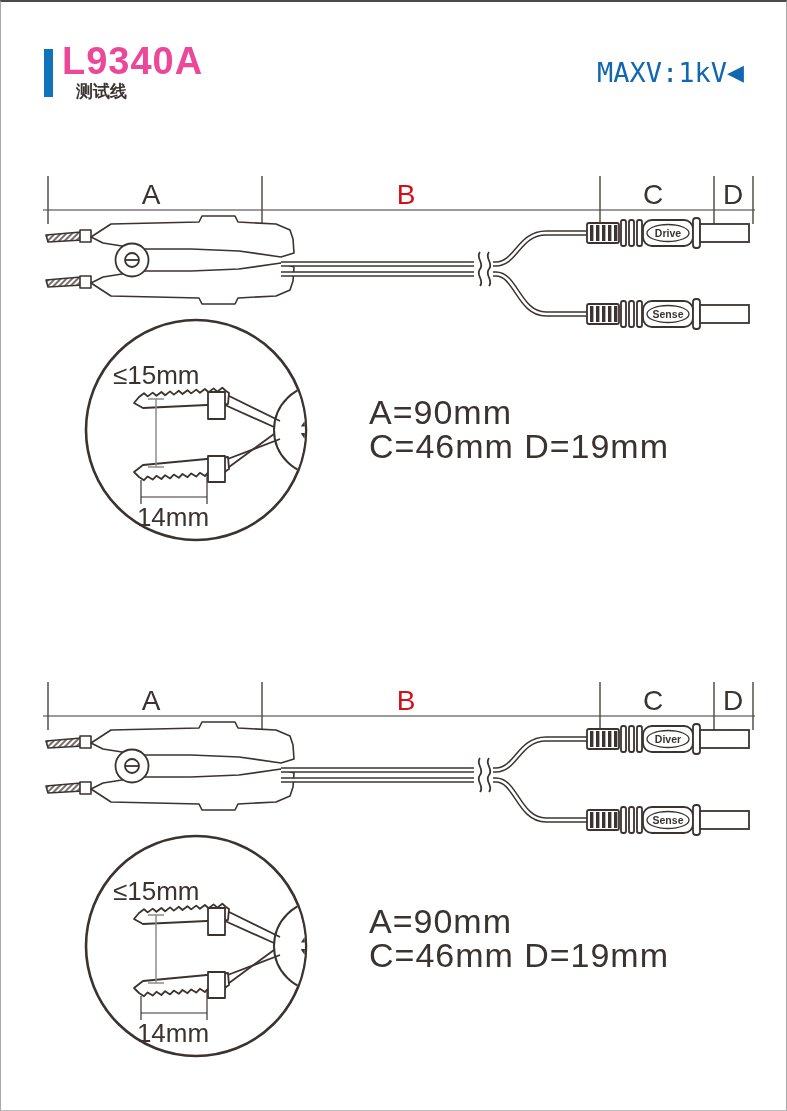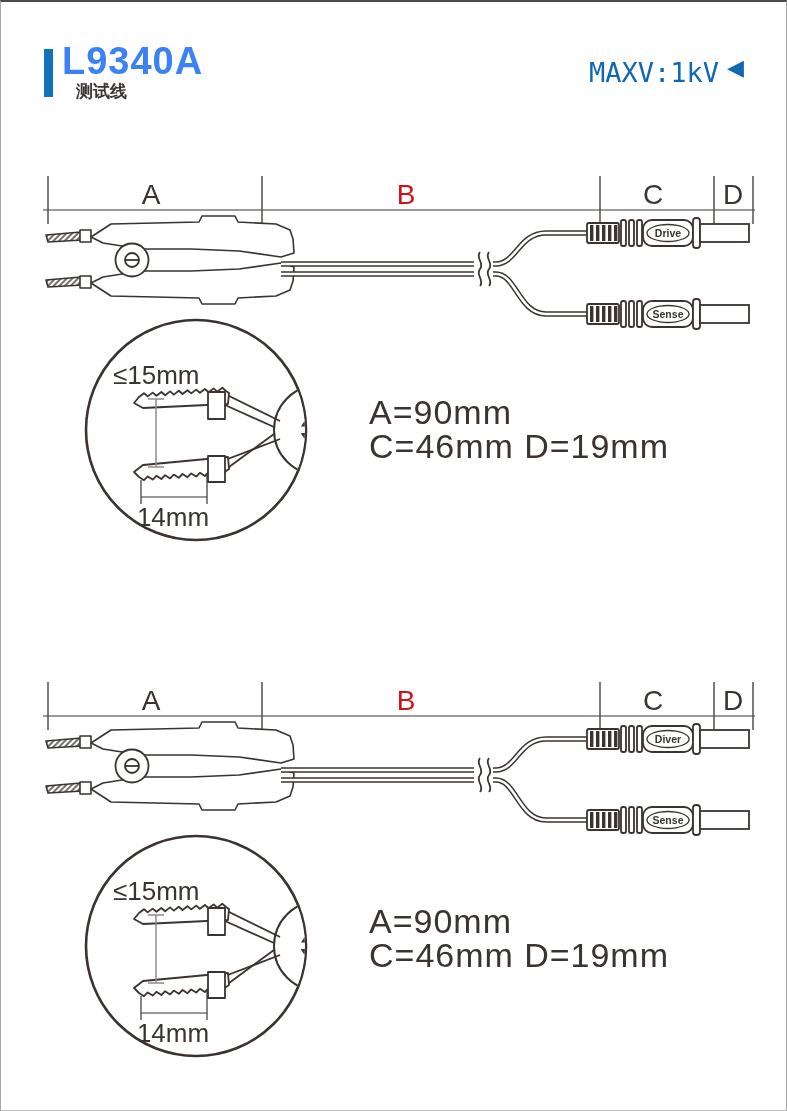--- a/index.html
+++ b/index.html
@@ -4,23 +4,23 @@
 <style>
   html,body{margin:0;padding:0;background:#ffffff;}
   #page{
     position:relative;width:787px;height:1111px;background:#ffffff;overflow:hidden;
     border-left:1px solid #a8a8a8;border-right:1px solid #a8a8a8;border-bottom:1px solid #bbbbbb;
     border-top:2px solid #4a4a4a;box-sizing:border-box;
     font-family:"Liberation Sans", sans-serif;color:#3b3330;
   }
   
   .accent-bar{position:absolute;left:43px;top:47px;width:9px;height:48px;background:#1273bd;}
-  .model{position:absolute;left:61px;top:38px;font-size:38px;font-weight:bold;letter-spacing:1px;color:#3b82f6;}
+  .model{position:absolute;left:61px;top:38px;font-size:38px;font-weight:bold;letter-spacing:1px;color:#ec4899;}
   .category{position:absolute;left:63px;top:78px;font-size:17px;font-weight:bold;color:#3b3330;margin-left:12px;}
-  .maxv{position:absolute;right:42px;top:55px;display:flex;gap:8px;}
+  .maxv{position:absolute;right:42px;top:55px;display:flex;align-items:center;gap:0;}
   .maxv-text{font-family:"DejaVu Sans Mono", monospace;font-size:27px;color:#1167b1;letter-spacing:0px;}
   .maxv-arrow{font-size:22px;color:#1167b1;line-height:1;}
   
   .main-svg{position:absolute;left:40px;width:720px;height:180px;}
   #main1{top:165px;} #main2{top:671px;}
   .detail-svg{position:absolute;left:70px;width:250px;height:240px;}
   #detail1{top:305px;} #detail2{top:821px;}
   
   .specs{position:absolute;left:368px;width:300px;font-size:34px;letter-spacing:1px;}
   #specs1{top:394px;} #specs2{top:903px;}

